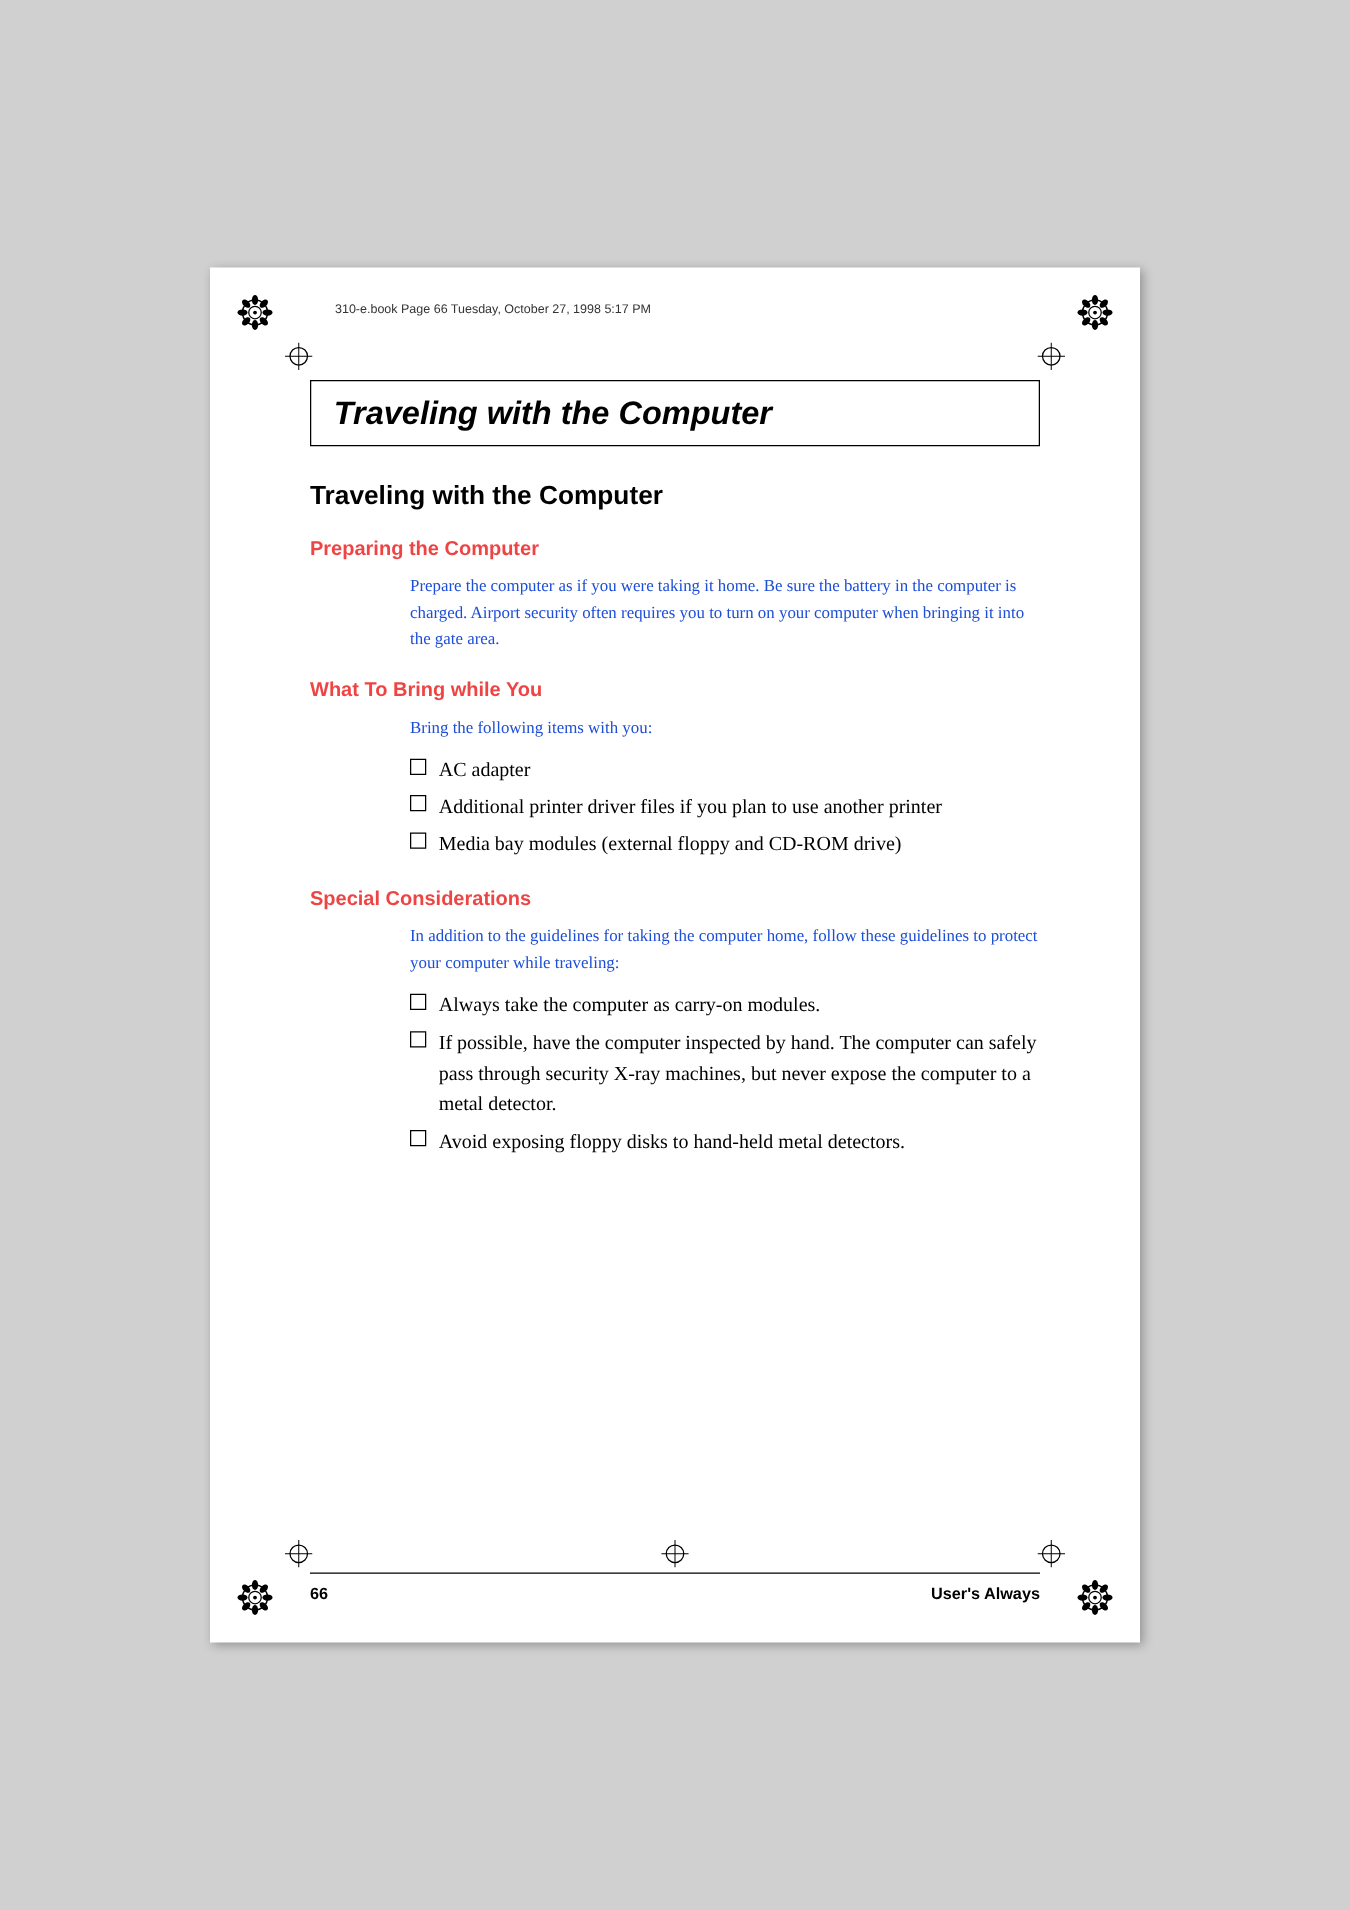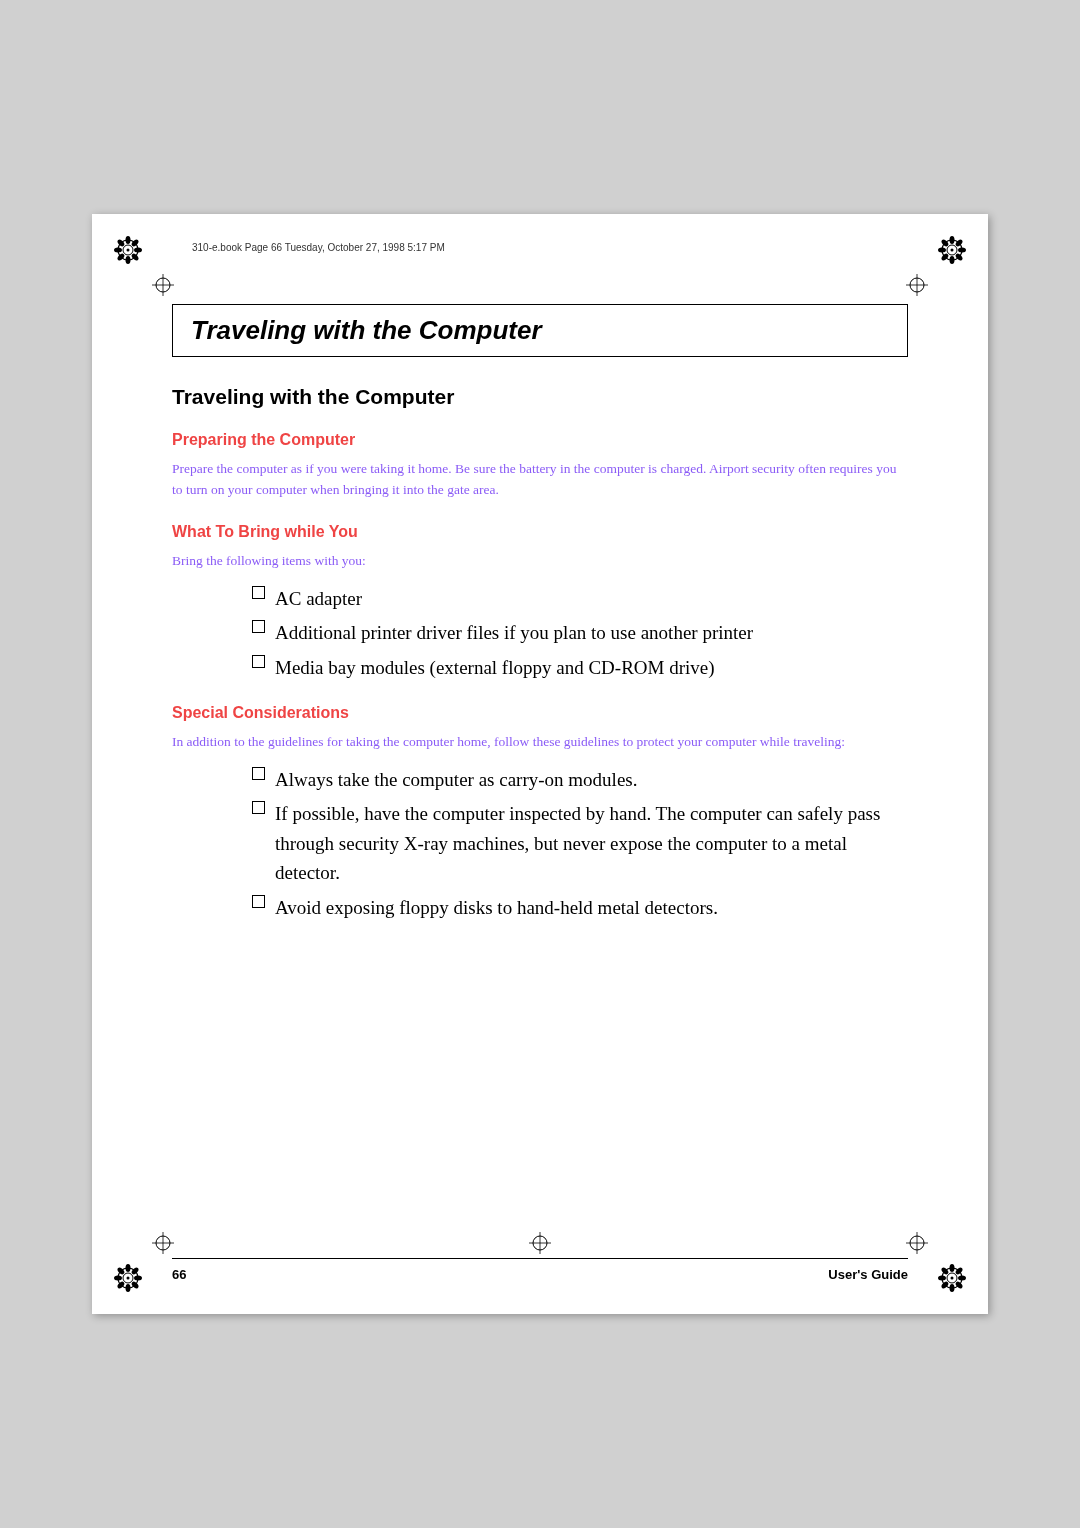--- a/index.html
+++ b/index.html
@@ -7,21 +7,21 @@
     body {
       background: #d0d0d0;
       display: flex;
       justify-content: center;
       align-items: center;
       min-height: 100vh;
       font-family: "Times New Roman", Times, serif;
     }
 
     .page {
-      width: 896px;
+      width: 744px;
       min-height: 1100px;
       background: #ffffff;
       position: relative;
       padding: 60px 80px 80px 80px;
       box-shadow: 2px 2px 8px rgba(0,0,0,0.3);
     }
 
     
     .corner-mark {
       position: absolute;
@@ -98,32 +98,33 @@
       font-size: 16px;
       color: #ef4444;
       margin-bottom: 10px;
       margin-top: 22px;
     }
 
     
     .body-text {
       font-size: 13.5px;
       line-height: 1.55;
-      color: #8b5cf6;
+      color: #1d4ed8;
+      margin-left: 80px;
       margin-bottom: 12px;
     }
 
     
     .bullet-list {
       list-style: none;
       margin-left: 80px;
       margin-bottom: 12px;
     }
     .bullet-list li {
-      font-size: 19px;
+      font-size: 16px;
       line-height: 1.55;
       color: #000;
       display: flex;
       align-items: flex-start;
       margin-bottom: 5px;
     }
     .bullet-list li .checkbox {
       display: inline-block;
       width: 13px;
       height: 13px;
@@ -317,16 +318,16 @@
       <li>
         <span class="checkbox"></span>
         <span>Avoid exposing floppy disks to hand-held metal detectors.</span>
       </li>
     </ul>
 
   </div>
 
   <div class="page-footer">
     <span class="footer-page-num">66</span>
-    <span class="footer-title">User's Guide</span>
+    <span class="footer-title">User's Always</span>
   </div>
 
 </div>
 
 </body></html>

